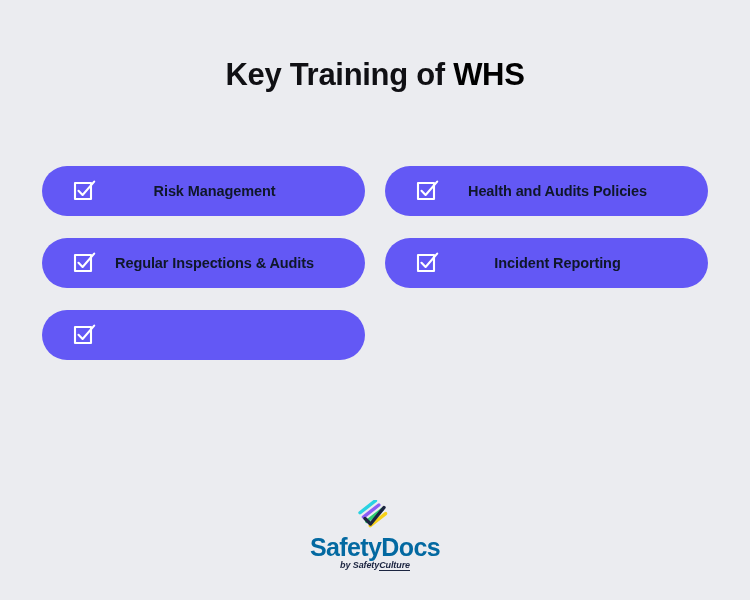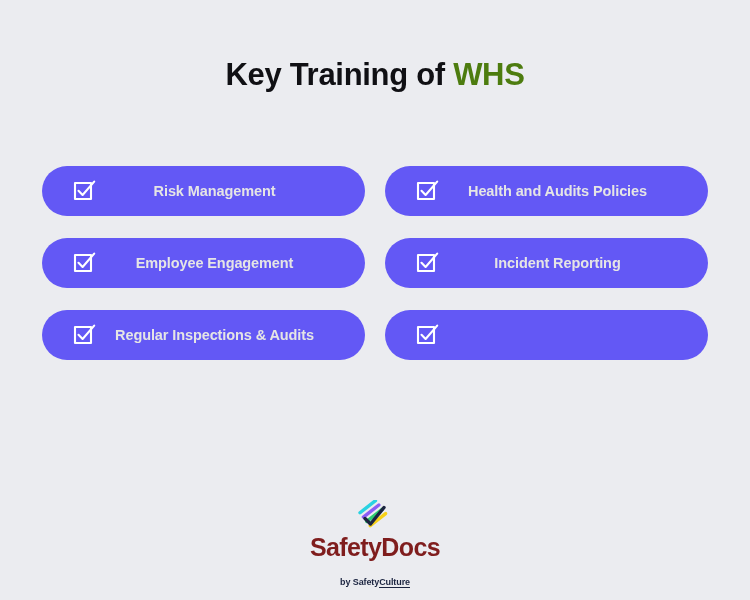--- a/index.html
+++ b/index.html
@@ -33,21 +33,21 @@
   }
   .title {
     font-size: 31px;
     font-weight: 700;
     letter-spacing: -0.3px;
     color: #101014;
     white-space: nowrap;
     line-height: 1;
   }
   .title .accent {
-    color: #4d7c0f;
+    color: #000000;
   }
 
   
   .grid {
     margin-top: 68px;
     width: 666px;
     display: grid;
     grid-template-columns: 323px 323px;
     column-gap: 20px;
     row-gap: 22px;
@@ -67,21 +67,21 @@
   .pill .check-icon {
     width: 24px;
     height: 26px;
     flex: 0 0 auto;
     display: block;
   }
 
   .pill .pill-label {
     flex: 1 1 auto;
     text-align: center;
-    color: #e5e5e5;
+    color: #0f172a;
     font-size: 14.5px;
     font-weight: 700;
     letter-spacing: -0.1px;
     white-space: nowrap;
     padding-right: 32px;
     line-height: 1;
   }
 
   
   .logo-block {
@@ -95,28 +95,29 @@
   }
   .logo-mark {
     width: 44px;
     height: 32px;
     display: block;
   }
   .logo-word {
     margin-top: 2px;
     font-size: 25px;
     font-weight: 700;
-    color: #7f1d1d;
+    color: #0369a1;
     letter-spacing: -0.6px;
     line-height: 1.05;
   }
   .logo-sub {
-    margin-top: 18px;
+    margin-top: 1px;
     font-size: 9px;
     font-weight: 700;
+    font-style: italic;
     color: #1b2440;
     letter-spacing: -0.1px;
     line-height: 1;
   }
   .logo-sub .underline-part {
     border-bottom: 1.5px solid #1b2440;
   }
 </style>
 </head>
 <body>
@@ -143,48 +144,39 @@
       <span class="check-icon">
         <svg viewBox="0 0 24 26" width="24" height="26" aria-hidden="true">
           <path d="M3 5 H19 V21 H3 Z" fill="none" stroke="#ffffff" stroke-width="2.1" stroke-linejoin="round"></path>
           <path d="M6.5 12.8 L10.6 17 L22.2 3.6" fill="none" stroke="#ffffff" stroke-width="2.1" stroke-linecap="round" stroke-linejoin="round"></path>
         </svg>
       </span>
       <span class="pill-label">Health and Audits Policies</span>
     </div>
 
 
-    <div class="pill">
-      <span class="check-icon">
-        <svg viewBox="0 0 24 26" width="24" height="26" aria-hidden="true">
-          <path d="M3 5 H19 V21 H3 Z" fill="none" stroke="#ffffff" stroke-width="2.1" stroke-linejoin="round"></path>
-          <path d="M6.5 12.8 L10.6 17 L22.2 3.6" fill="none" stroke="#ffffff" stroke-width="2.1" stroke-linecap="round" stroke-linejoin="round"></path>
-        </svg>
-      </span>
-      <span class="pill-label">Employee Engagement</span>
+
+    <div class="pill">
+      <span class="check-icon">
+        <svg viewBox="0 0 24 26" width="24" height="26" aria-hidden="true">
+          <path d="M3 5 H19 V21 H3 Z" fill="none" stroke="#ffffff" stroke-width="2.1" stroke-linejoin="round"></path>
+          <path d="M6.5 12.8 L10.6 17 L22.2 3.6" fill="none" stroke="#ffffff" stroke-width="2.1" stroke-linecap="round" stroke-linejoin="round"></path>
+        </svg>
+      </span>
+      <span class="pill-label">Regular Inspections &amp; Audits</span>
     </div>
 
     <div class="pill">
       <span class="check-icon">
         <svg viewBox="0 0 24 26" width="24" height="26" aria-hidden="true">
           <path d="M3 5 H19 V21 H3 Z" fill="none" stroke="#ffffff" stroke-width="2.1" stroke-linejoin="round"></path>
           <path d="M6.5 12.8 L10.6 17 L22.2 3.6" fill="none" stroke="#ffffff" stroke-width="2.1" stroke-linecap="round" stroke-linejoin="round"></path>
         </svg>
       </span>
       <span class="pill-label">Incident Reporting</span>
-    </div>
-
-    <div class="pill">
-      <span class="check-icon">
-        <svg viewBox="0 0 24 26" width="24" height="26" aria-hidden="true">
-          <path d="M3 5 H19 V21 H3 Z" fill="none" stroke="#ffffff" stroke-width="2.1" stroke-linejoin="round"></path>
-          <path d="M6.5 12.8 L10.6 17 L22.2 3.6" fill="none" stroke="#ffffff" stroke-width="2.1" stroke-linecap="round" stroke-linejoin="round"></path>
-        </svg>
-      </span>
-      <span class="pill-label">Regular Inspections &amp; Audits</span>
     </div>
 
     <div class="pill">
       <span class="check-icon">
         <svg viewBox="0 0 24 26" width="24" height="26" aria-hidden="true">
           <path d="M3 5 H19 V21 H3 Z" fill="none" stroke="#ffffff" stroke-width="2.1" stroke-linejoin="round"></path>
           <path d="M6.5 12.8 L10.6 17 L22.2 3.6" fill="none" stroke="#ffffff" stroke-width="2.1" stroke-linecap="round" stroke-linejoin="round"></path>
         </svg>
       </span>
     </div>

